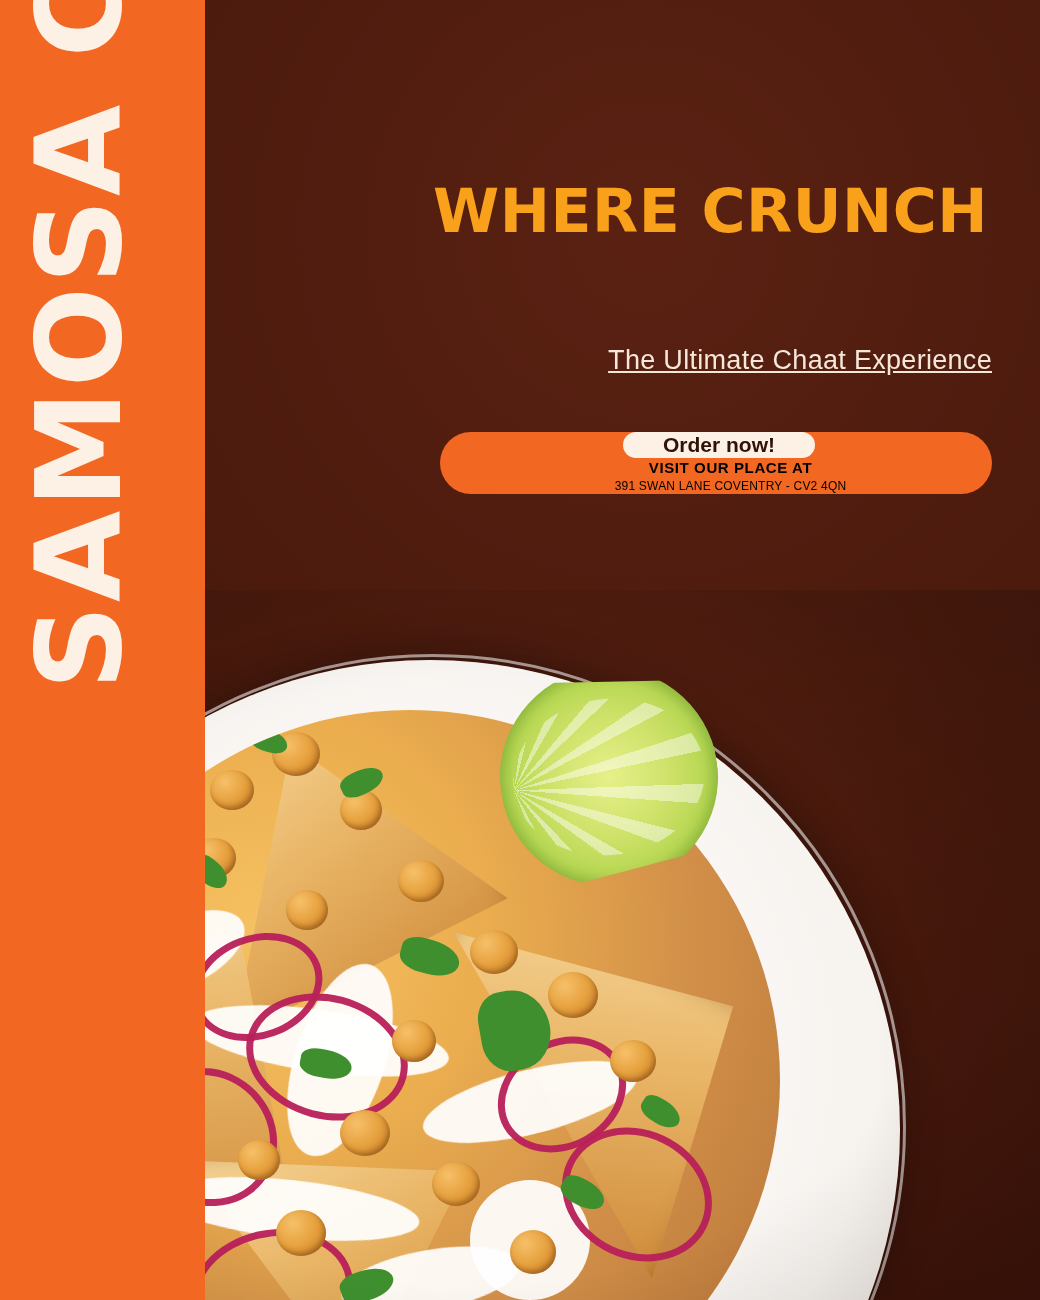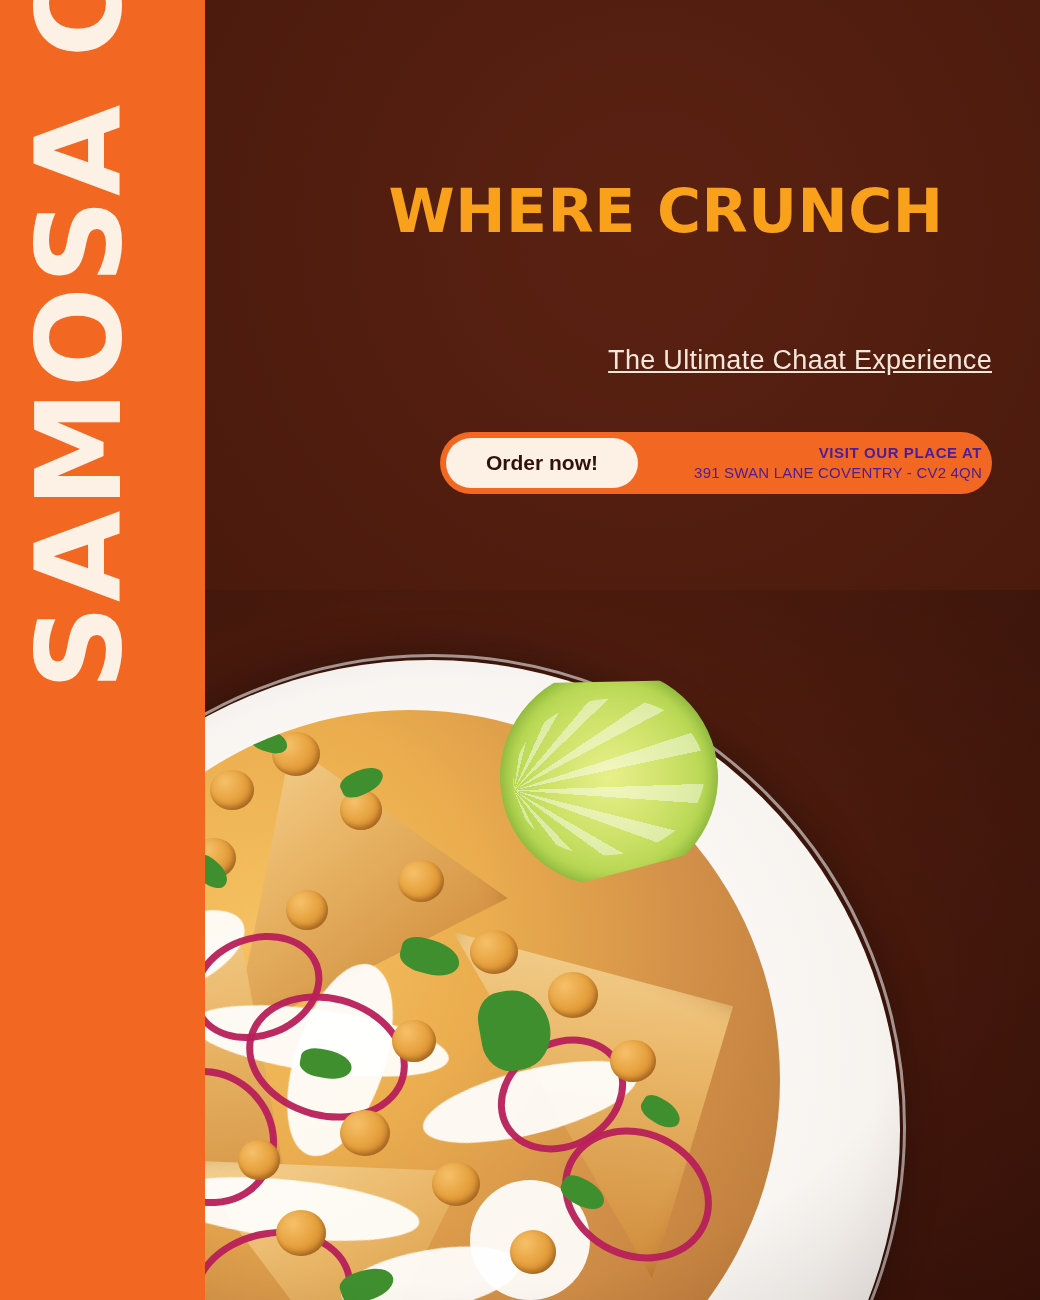--- a/index.html
+++ b/index.html
@@ -79,24 +79,24 @@
   .brand .brand-name {
     background: linear-gradient(90deg, #f26722 0%, #f58220 28%, #f9a11b 60%, #fbb040 100%);
     -webkit-background-clip: text;
     background-clip: text;
     color: transparent;
   }
 
   
   .headline {
     position: absolute;
-    right: 64px;
+    right: 52px;
     top: 178px;
     width: 620px;
-    text-align: center;
+    text-align: right;
     z-index: 7;
   }
   .headline .line {
     font-family: "DejaVu Sans", sans-serif;
     font-size: 60px;
     line-height: 1.12;
     font-weight: bold;
     letter-spacing: 0.5px;
     color: #f9a11b;
   }
@@ -118,53 +118,54 @@
     position: absolute;
     right: 48px;
     top: 432px;
     width: 552px;
     height: 62px;
     background: #f26722;
     border-radius: 31px;
     display: flex;
     align-items: center;
     z-index: 7;
+    flex-direction: column;
   }
   .order-btn {
     margin-left: 6px;
     height: 50px;
     padding: 0 40px;
     border-radius: 25px;
     background: #fdf0e4;
     color: #2f1208;
     font-size: 21px;
     font-weight: bold;
     display: flex;
     align-items: center;
     justify-content: center;
     border: none;
     cursor: pointer;
     font-family: "Liberation Sans", sans-serif;
   }
   .visit {
     flex: 1;
-    text-align: right;
+    text-align: center;
     padding-right: 10px;
-    color: #4c1d95;
+    color: #000000;
     line-height: 1.35;
     padding-left: 39px;
   }
   .visit .visit-label {
     font-size: 15px;
     font-weight: bold;
     letter-spacing: 0.6px;
     display: block;
   }
   .visit .visit-address {
-    font-size: 15px;
+    font-size: 12px;
     letter-spacing: 0.2px;
     display: block;
   }
 
   
   .photo {
     position: absolute;
     left: 0;
     bottom: 0;
     width: 1040px;

